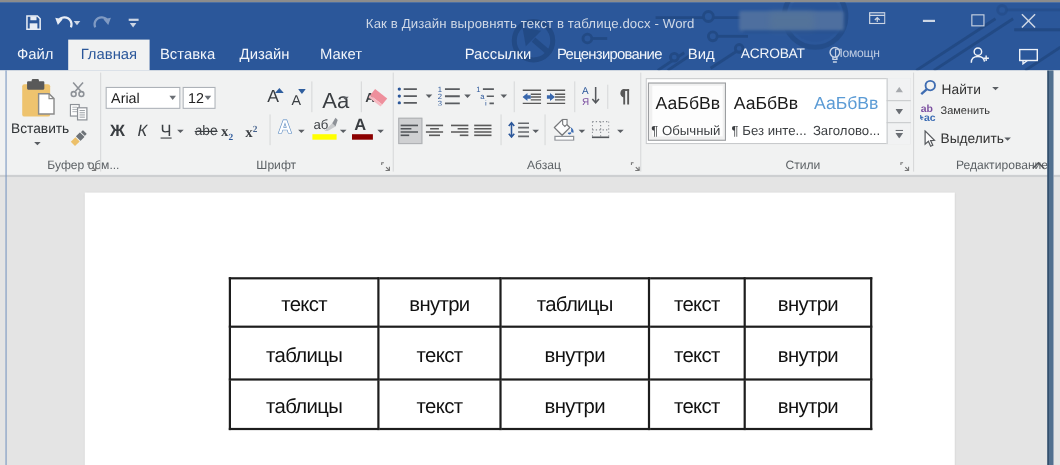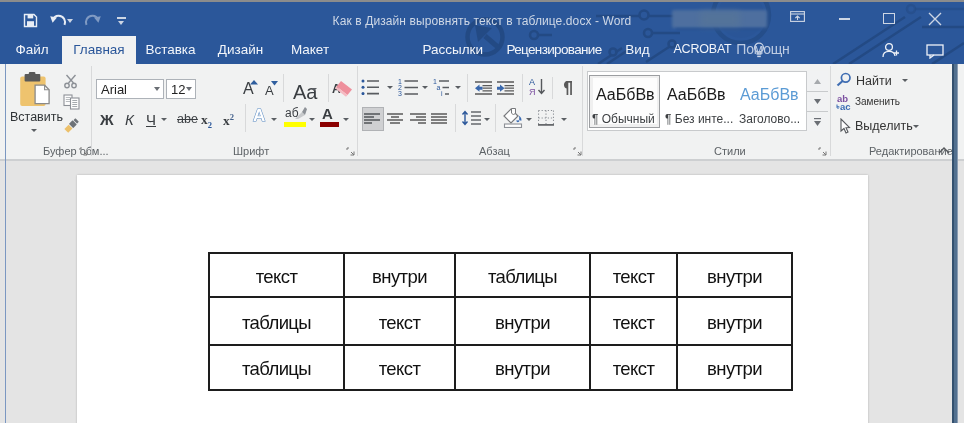--- a/index.html
+++ b/index.html
@@ -104,21 +104,21 @@
   <div class="tab" style="left:348px; width:53px;margin-top:43px;">Ссылки</div>
   <div class="tab" style="left:418px; width:65px;text-align:right;">Рассылки</div>
   <div class="tab" style="left:504px; width:100px; letter-spacing:-0.65px;">Рецензирование</div>
   <div class="tab" style="left:622px; width:31px;">Вид</div>
   <div class="tab" style="left:670px; width:65px; font-size:12.5px; letter-spacing:-0.2px;">ACROBAT</div>
   <svg class="abs" style="left:753px; top:6px;" width="12" height="17" viewBox="0 0 12 17">
     <circle cx="6" cy="5.6" r="4.4" fill="none" stroke="#c9d4e6" stroke-width="1.3"></circle>
     <path d="M4.2 9.6 L4.2 12 H7.8 L7.8 9.6" fill="none" stroke="#c9d4e6" stroke-width="1.3"></path>
     <path d="M4.2 14.4 H7.8" stroke="#c9d4e6" stroke-width="1.5"></path>
   </svg>
-  <div class="tab dim" style="left:736px; width:54px; font-size:14px; letter-spacing:-0.2px;text-align:center;">Помощн</div>
+  <div class="tab dim" style="left:752px; width:54px; font-size:11px; letter-spacing:-0.2px;text-align:center;">Помощн</div>
   <svg class="abs" style="left:881px; top:6px;" width="20" height="17" viewBox="0 0 20 17">
     <circle cx="8" cy="5" r="3.4" fill="none" stroke="#eef2f8" stroke-width="1.3"></circle>
     <path d="M2 15 C2 10.8 5 9.4 8 9.4 C11 9.4 13.6 10.6 14 14" fill="none" stroke="#eef2f8" stroke-width="1.3"></path>
     <path d="M15.5 8.5 V13.5 M13 11 H18" stroke="#eef2f8" stroke-width="1.3"></path>
   </svg>
   <svg class="abs" style="left:926px; top:8px;" width="19" height="15" viewBox="0 0 19 15">
     <rect x="1" y="1" width="16" height="10" fill="none" stroke="#eef2f8" stroke-width="1.3"></rect>
     <path d="M4 11 L4 14 L8 11" fill="none" stroke="#eef2f8" stroke-width="1.3"></path>
   </svg>
 </div>

